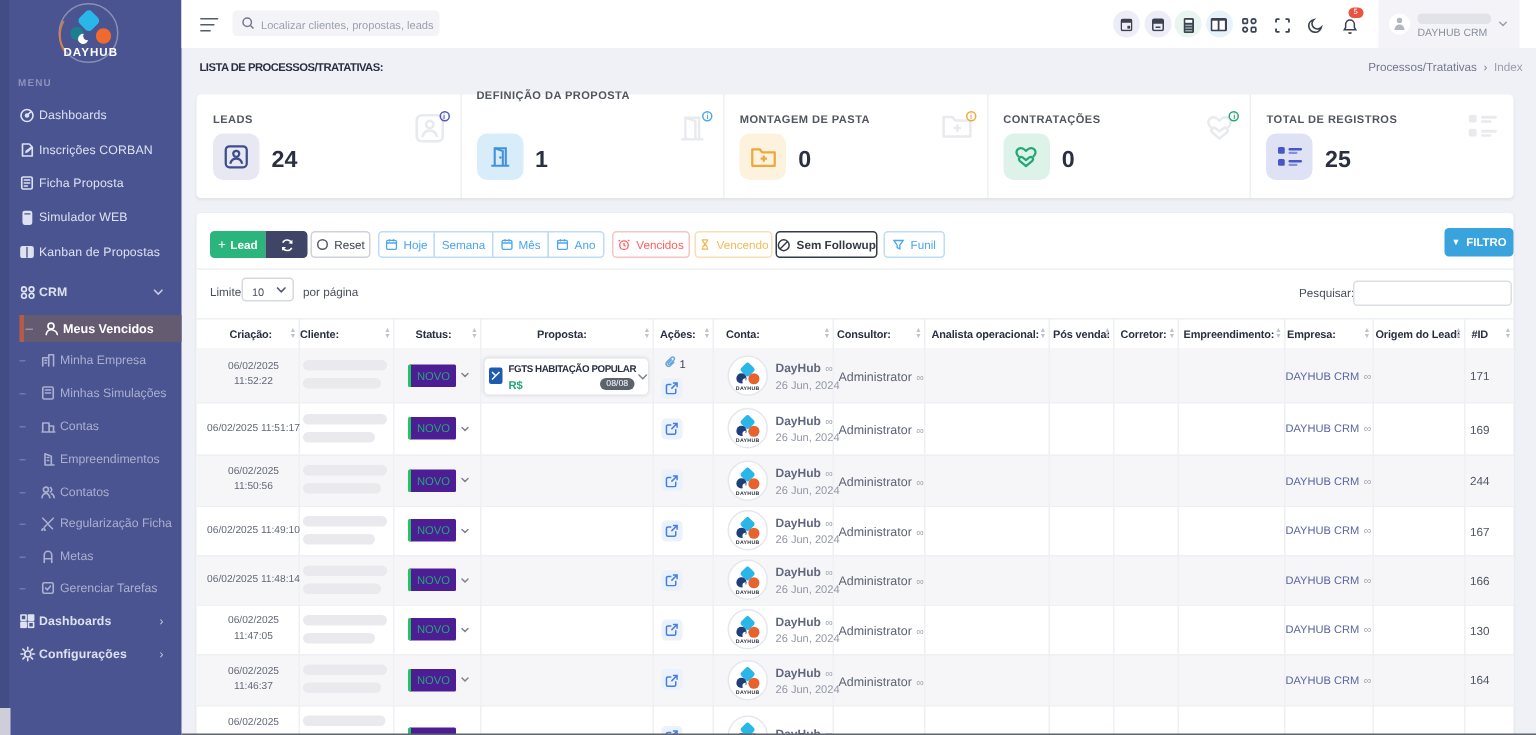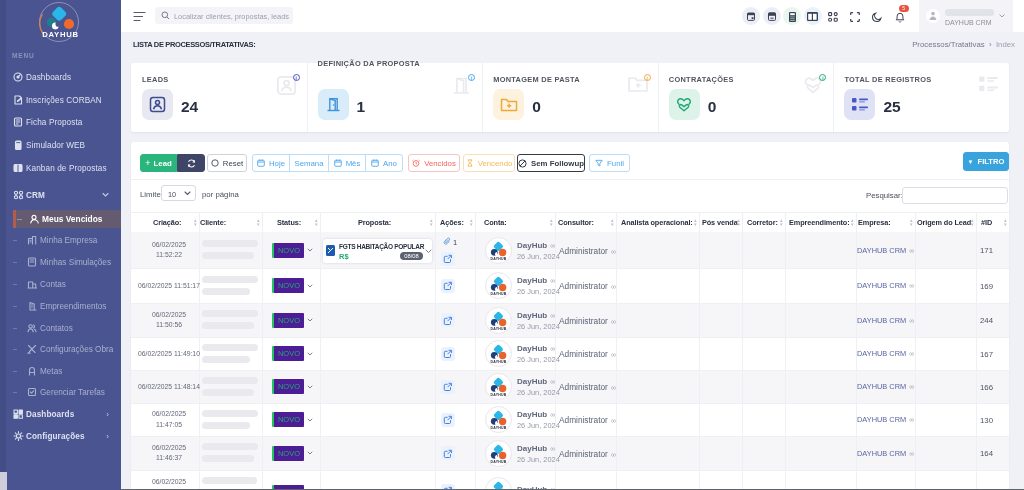--- a/index.html
+++ b/index.html
@@ -167,21 +167,21 @@
     </span>
     <span class="tx">Contatos</span>
   </div>
 <div class="smi" style="top:338.5px">
     <span style="position:absolute;left:12.5px;top:50%;width:4.5px;height:1px;background:rgba(255,255,255,.22)"></span>
     <span class="ic">
       <svg width="10" height="10" viewBox="0 0 10 10" fill="none" stroke="#a9b0d0" stroke-width="1.1" stroke-linecap="round" stroke-linejoin="round">
         <path d="M1.5 1.5l3 3M8.5 1.5l-6 6M5.5 6l2.5 2.5M2 8.5a1 1 0 1 0 .01 0"></path>
       </svg>
     </span>
-    <span class="tx">Configurações Obra</span>
+    <span class="tx">Regularização Ficha</span>
   </div>
 <div class="smi" style="top:360.0px">
     <span style="position:absolute;left:12.5px;top:50%;width:4.5px;height:1px;background:rgba(255,255,255,.22)"></span>
     <span class="ic">
       <svg width="10" height="10" viewBox="0 0 10 10" fill="none" stroke="#a9b0d0" stroke-width="1.1" stroke-linecap="round" stroke-linejoin="round">
         <path d="M2.5 9V4a2.5 2.5 0 0 1 5 0v5M2.5 6.5h5"></path>
       </svg>
     </span>
     <span class="tx">Metas</span>
   </div>

